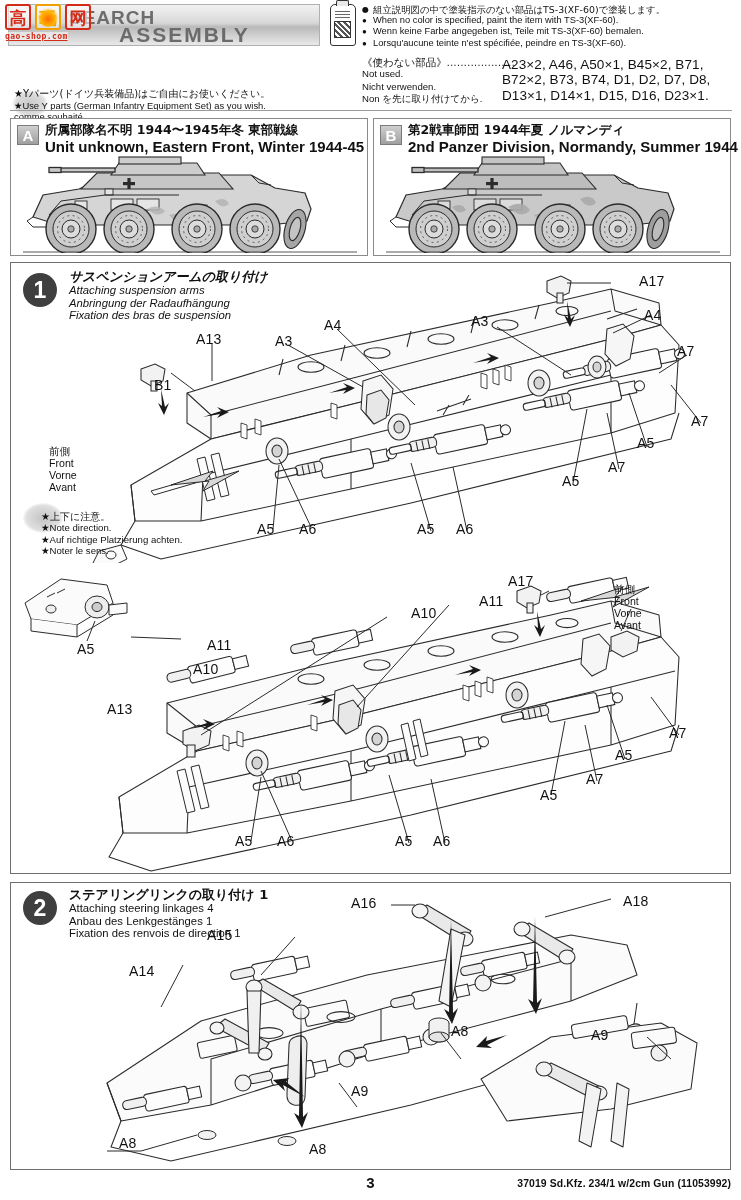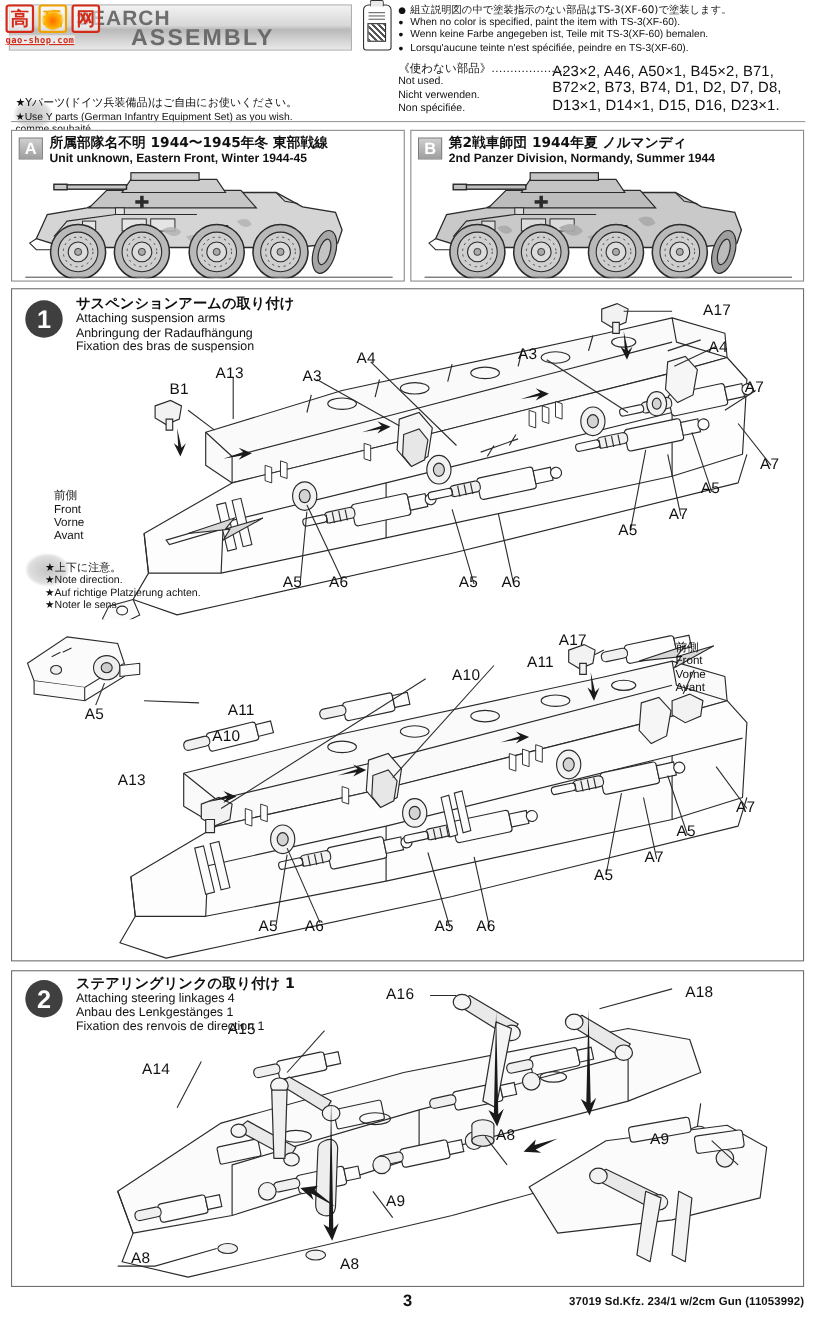--- a/index.html
+++ b/index.html
@@ -134,21 +134,21 @@
     position:absolute; left:6px; top:6px; width:22px; height:20px;
     background: linear-gradient(to bottom,#cfcfcf,#9f9f9f);
     border:1px solid #7a7a7a; color:#fff; font-weight:bold;
     font-size:15px; text-align:center; line-height:19px;
   }
   .mk-jp {
     position:absolute; left:34px; top:3px; font-size:12.5px; font-weight:bold;
     font-family:"DejaVu Sans", sans-serif; white-space:nowrap;
   }
   .mk-en {
-    position:absolute; left:34px; top:19px; font-size:11px; font-weight:bold;
+    position:absolute; left:34px; top:19px; font-size:15px; font-weight:bold;
     white-space:nowrap;
   }
 
   
   .veh { position:absolute; left:8px; top:36px; width:342px; height:98px; }
   .veh svg { display:block; }
 
   
   .step-panel {
     position:absolute; left:10px; width:721px;
@@ -235,21 +235,21 @@
     <div class="pl">Wenn keine Farbe angegeben ist, Teile mit TS-3(XF-60) bemalen.</div>
     <div class="pl">Lorsqu'aucune teinte n'est spécifiée, peindre en TS-3(XF-60).</div>
   </div>
 </div>
 
 <div class="unused">
   <div class="unused-left">
     <div class="jp-title"><span>《使わない部品》</span><span class="dots">....................</span></div>
     <div>Not used.</div>
     <div>Nicht verwenden.</div>
-    <div>Non spécifiée.</div>
+    <div>Non を先に取り付けてから.</div>
   </div>
   <div class="unused-right">
     <div>A23×2, A46, A50×1, B45×2, B71,</div>
     <div>B72×2, B73, B74, D1, D2, D7, D8,</div>
     <div>D13×1, D14×1, D15, D16, D23×1.</div>
   </div>
 </div>
 
 <div class="ynote">
   <div class="blob"></div>
@@ -400,21 +400,21 @@
       <g transform="translate(236,74)">
           <use href="#wheel8"></use>
         </g>
       <line x1="4" y1="97" x2="338" y2="97" stroke="#2b2b2b" stroke-width=".8"></line>
     </svg>
   </div>
 </div>
 
 <div class="step-panel step-1">
   <div class="step-badge" style="left:12px; top:10px;">1</div>
-  <div class="step-titles" style="left:58px; top:6px;">
+  <div class="step-titles" style="left:58px; top:6px;font-style:italic;">
     <div class="t-jp">サスペンションアームの取り付け</div>
     <div class="t-l">Attaching suspension arms</div>
     <div class="t-l">Anbringung der Radaufhängung</div>
     <div class="t-l">Fixation des bras de suspension</div>
   </div>
 
   <div class="dia" style="left:0px; top:0px;">
     <svg width="721" height="300" viewBox="0 0 721 300">
       <g stroke="#2b2b2b" fill="none" stroke-width="1.05" stroke-linejoin="round">
 
@@ -554,21 +554,21 @@
       </g>
     </svg>
   </div>
 
   <div class="lbl" style="left:185px; top:68px;">A13</div>
   <div class="lbl" style="left:264px; top:70px;">A3</div>
   <div class="lbl" style="left:313px; top:54px;">A4</div>
   <div class="lbl" style="left:460px; top:50px;">A3</div>
   <div class="lbl" style="left:628px; top:10px;">A17</div>
   <div class="lbl" style="left:633px; top:44px;">A4</div>
-  <div class="lbl" style="left:143px; top:82px;">B1</div>
+  <div class="lbl" style="left:143px; top:114px;">B1</div>
   <div class="lbl" style="left:246px; top:258px;">A5</div>
   <div class="lbl" style="left:288px; top:258px;">A6</div>
   <div class="lbl" style="left:406px; top:258px;">A5</div>
   <div class="lbl" style="left:445px; top:258px;">A6</div>
   <div class="lbl" style="left:551px; top:210px;">A5</div>
   <div class="lbl" style="left:597px; top:196px;">A7</div>
   <div class="lbl" style="left:626px; top:172px;">A5</div>
   <div class="lbl" style="left:680px; top:150px;">A7</div>
   <div class="lbl" style="left:666px; top:80px;">A7</div>
 

